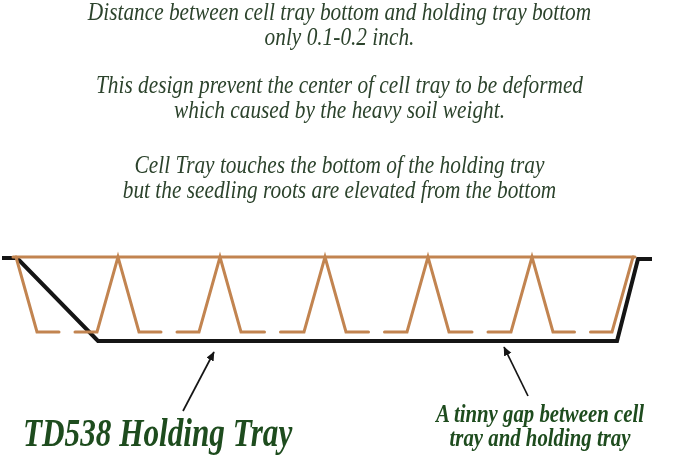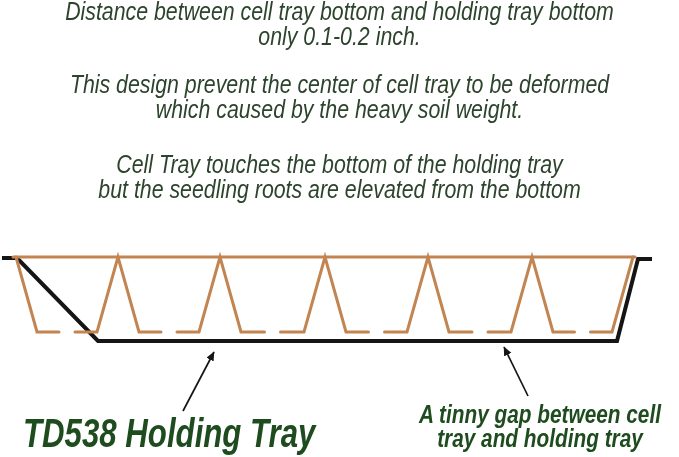--- a/index.html
+++ b/index.html
@@ -1,19 +1,19 @@
 <!DOCTYPE html>
 <html><head>
 <meta charset="utf-8">
 <style>
   html,body { margin:0; padding:0; background:#ffffff; }
   #stage {
     position:relative; width:679px; height:457px; overflow:hidden;
     background: var(--bg, #ffffff);
-    font-family: Liberation Sans, sans-serif;
+    font-family: Liberation Serif, serif;
   }
   
   .para {
     position:absolute; left:0; width:679px; text-align:center;
     transform: scaleX(0.82); transform-origin: 50% 0;
     white-space: nowrap;
   }
   .tline {
     font-style: italic; font-size:26px; line-height:25px;
     color: var(--text-green, #2c432c);

